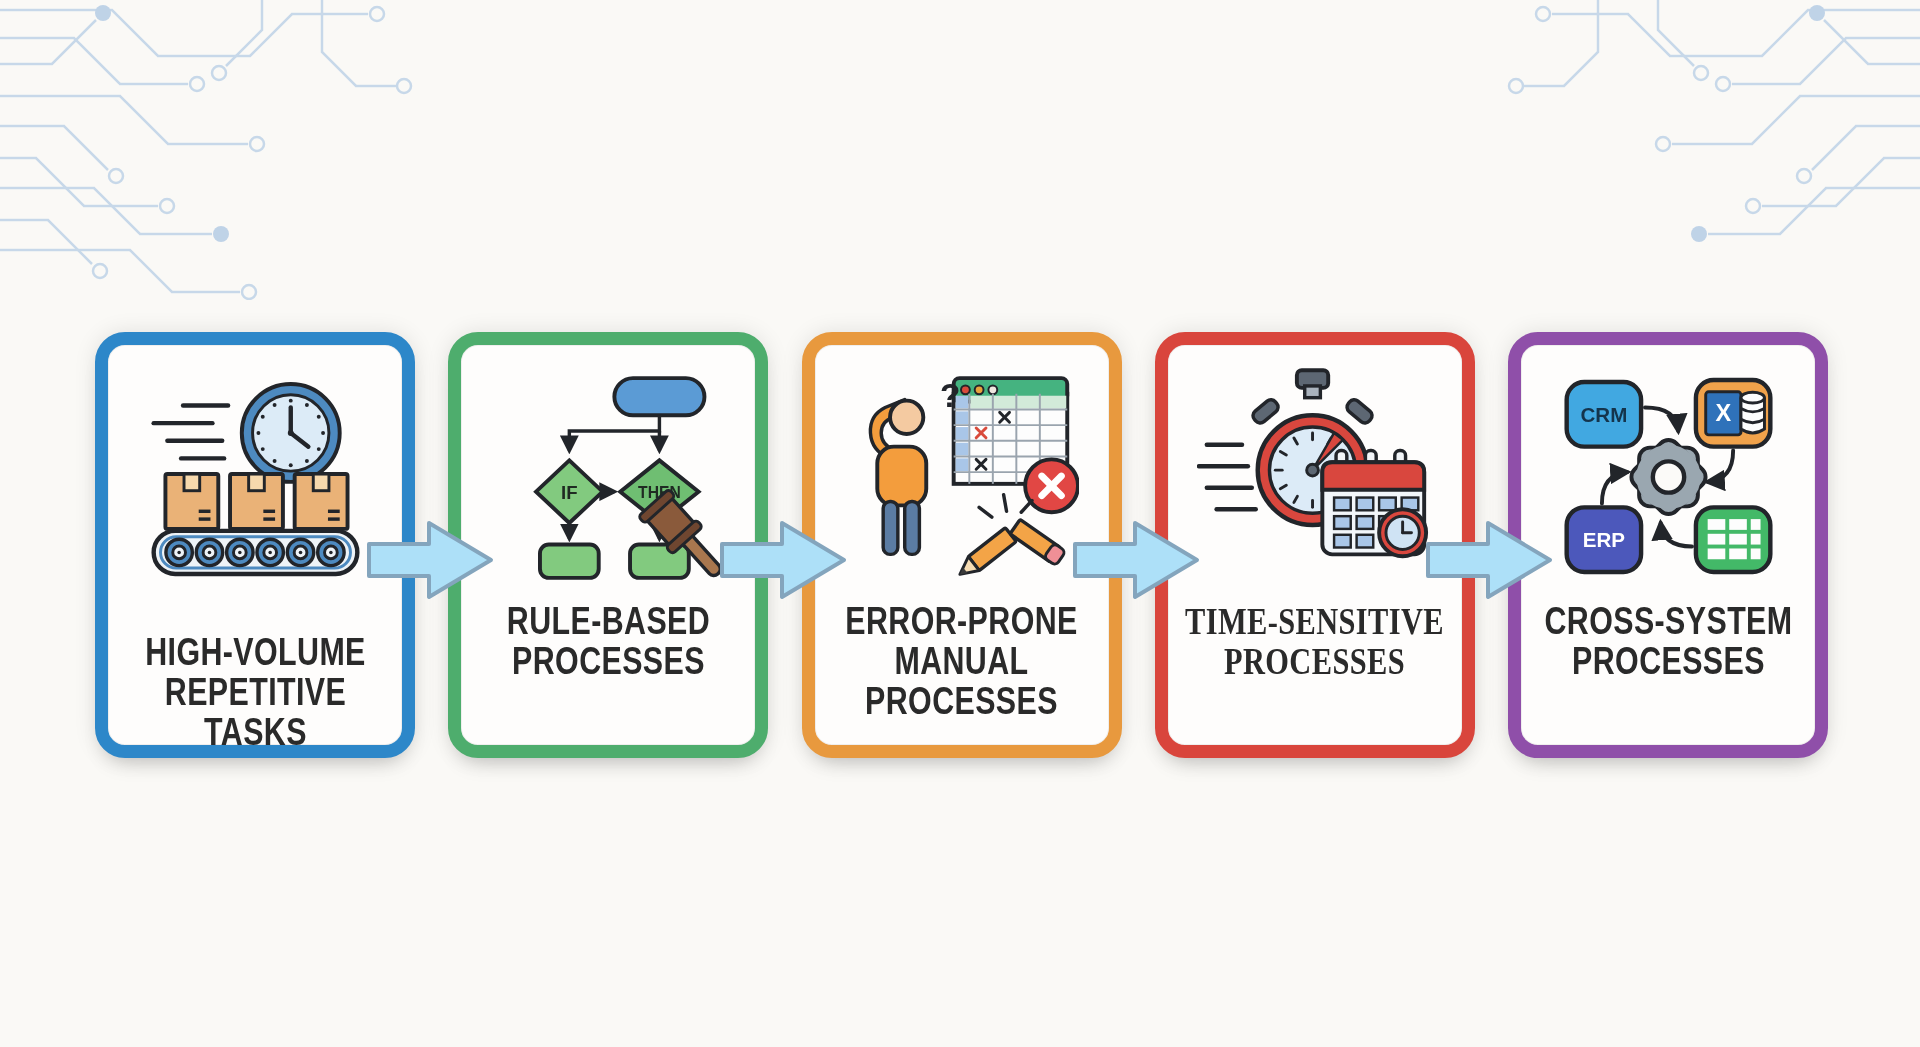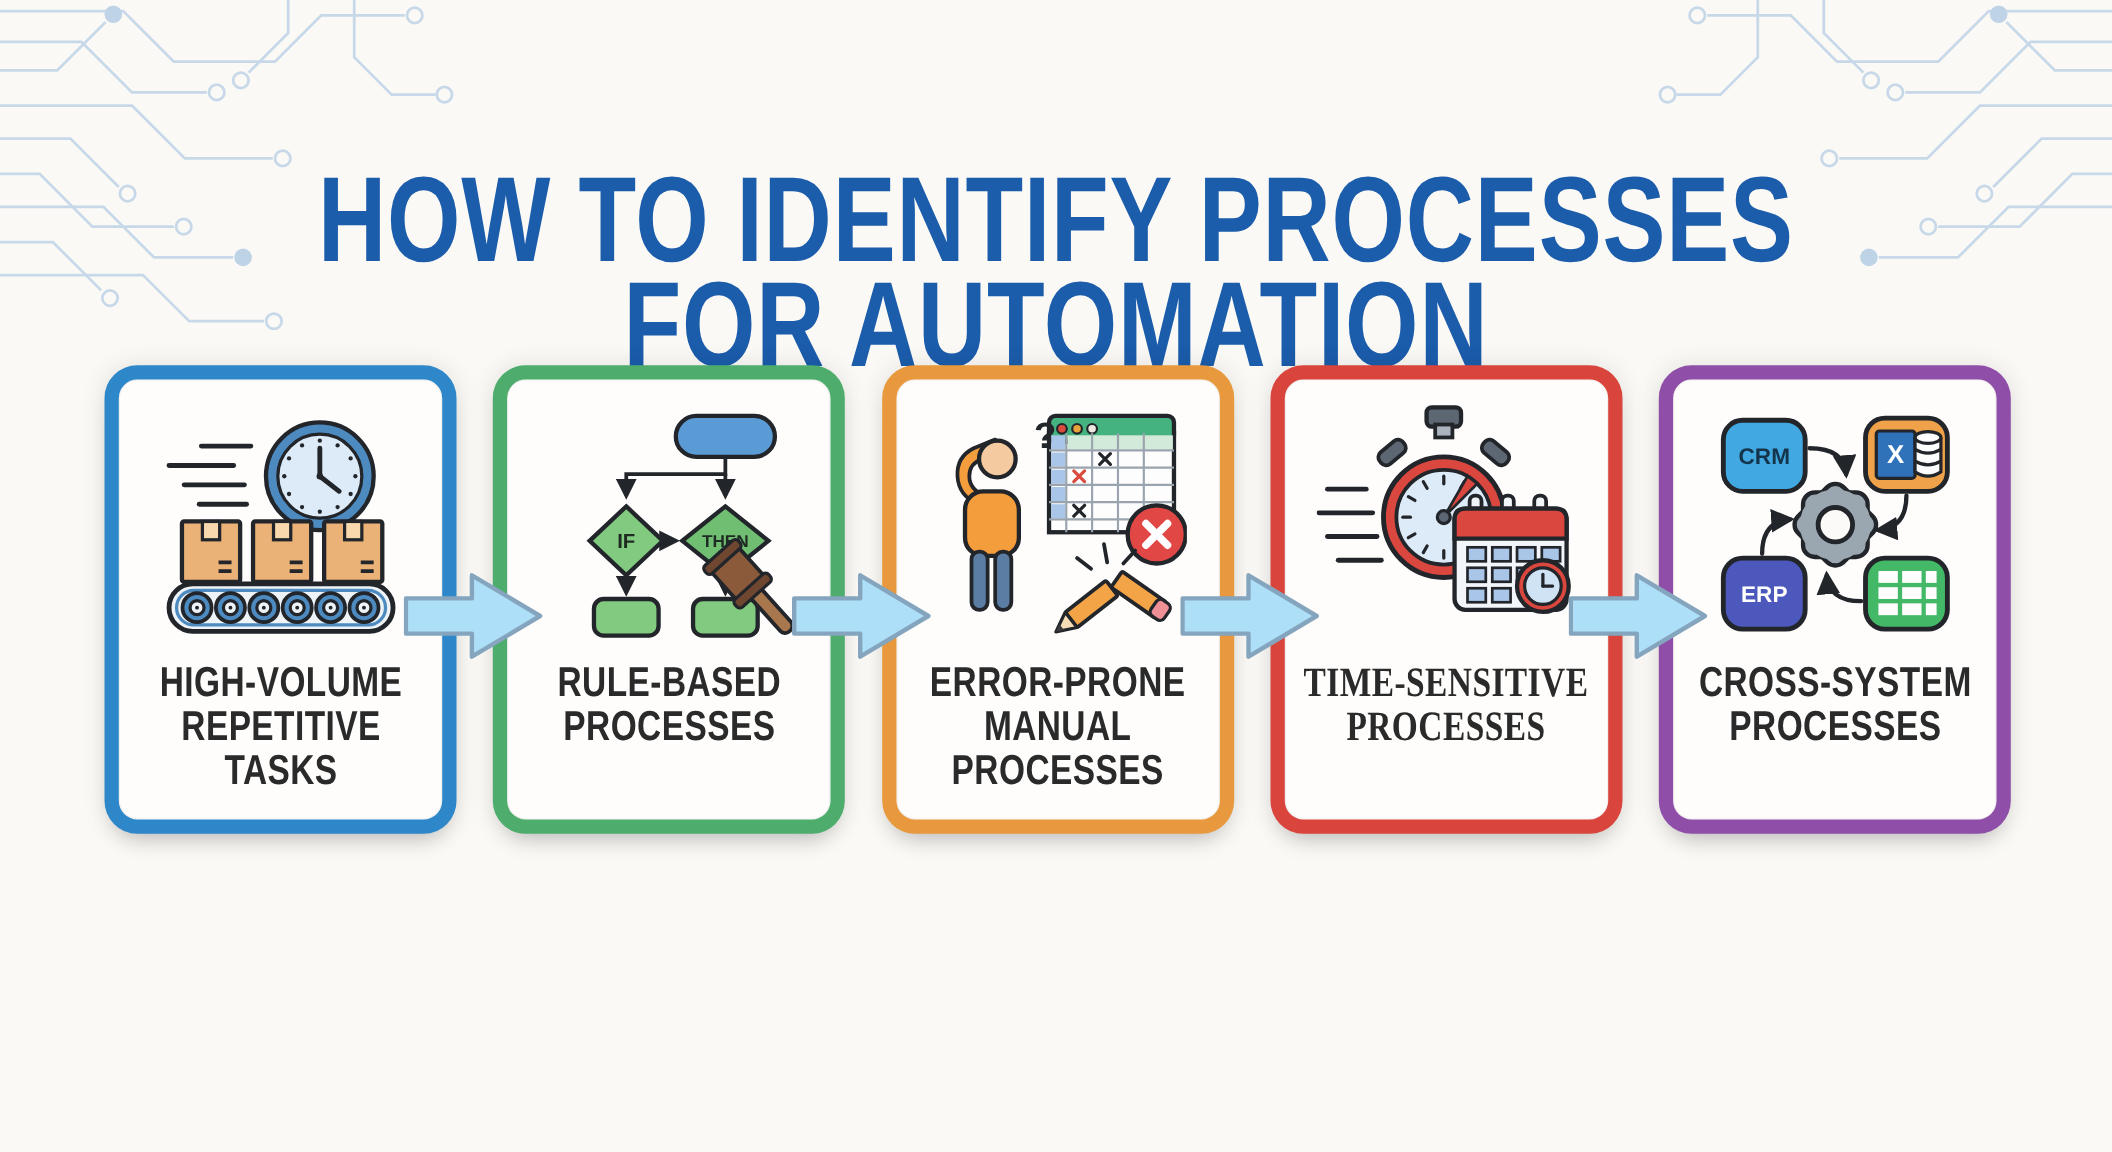--- a/index.html
+++ b/index.html
@@ -77,28 +77,24 @@
         <circle cx="167" cy="206" r="7" fill="#faf9f6"></circle>
       <path d="M0,188 H94 L140,234 H212"></path>
         <circle cx="221" cy="234" r="8" fill="#b9cfe6" stroke="none"></circle>
       <path d="M262,0 V30 L226,66"></path>
         <circle cx="219" cy="73" r="7" fill="#faf9f6"></circle>
       <path d="M322,0 V52 L356,86 H396"></path>
         <circle cx="404" cy="86" r="7" fill="#faf9f6"></circle>
     </g>
   </svg>
 
-  <h1 class="title" style="color: rgb(27, 92, 171);">
-    <span class="title-line">HOW TO IDENTIFY PROCESSES</span>
-    <span class="title-line">FOR AUTOMATION</span>
-  </h1>
 
   <div class="cards">
 
-    <div class="card" style="border-color: rgb(45, 135, 201);">
+    <div class="card" style="border-color: rgb(45, 135, 201); gap: 31px;">
       <div class="icon-wrap">
         <svg width="235" height="228" viewBox="0 0 240 230">
           <g stroke="#22252a" stroke-width="4.5" stroke-linecap="round">
             <line x1="46" y1="42" x2="92" y2="42"></line>
             <line x1="16" y1="60" x2="76" y2="60"></line>
             <line x1="30" y1="78" x2="86" y2="78"></line>
             <line x1="44" y1="96" x2="88" y2="96"></line>
           </g>
           <g>
             <circle cx="156" cy="70" r="50" fill="#4d8ac0" stroke="#22252a" stroke-width="4"></circle>

